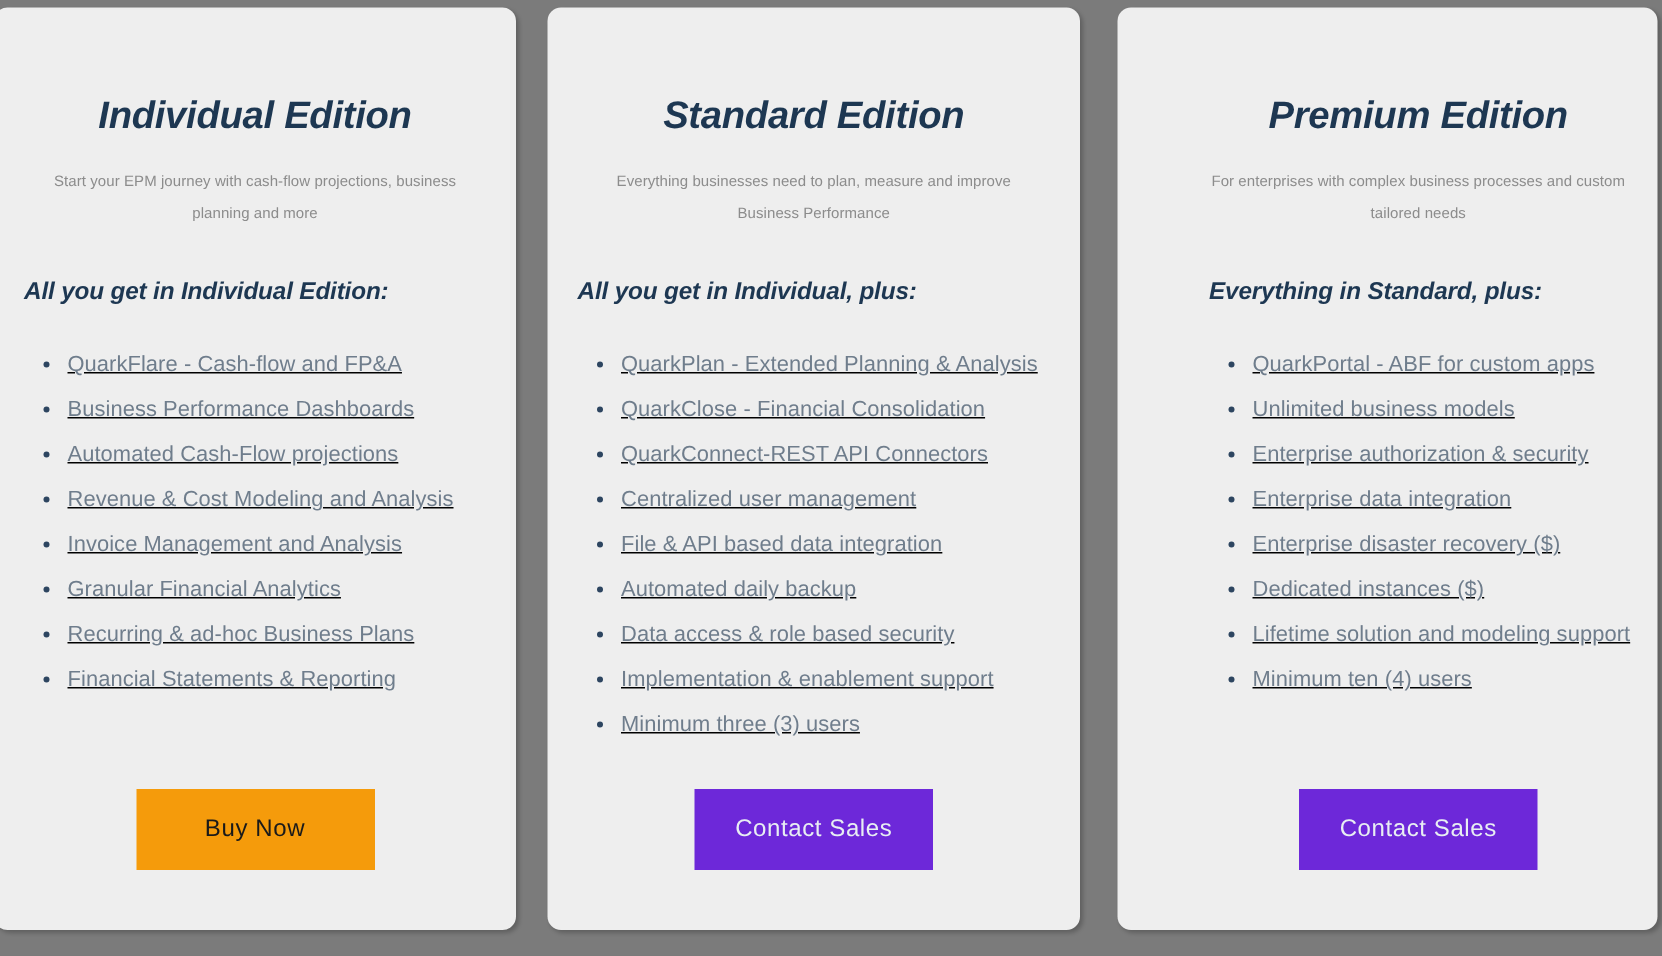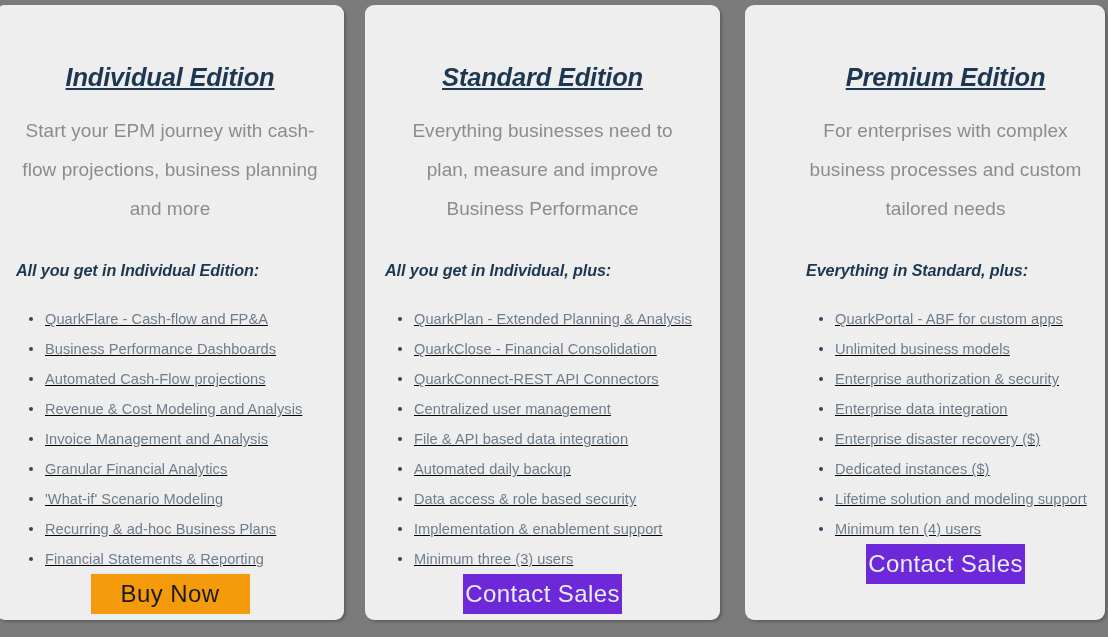--- a/index.html
+++ b/index.html
@@ -55,25 +55,24 @@
 
   .card-title {
     font-size: 25.5px;
     font-style: italic;
     font-weight: bold;
     color: #1d3752;
     letter-spacing: -0.2px;
     text-align: left;
     margin-top: 58px;
     line-height: 1.1;
-    text-decoration: underline;
   }
 
   .card-subtitle {
-    font-size: 19px;
+    font-size: 10px;
     color: #8c8c8c;
     text-align: center;
     line-height: 2.05;
     margin-top: 21px;
     max-width: 300px;
     letter-spacing: 0.05px;
   }
 
   .features-wrap {
     width: 100%;
@@ -123,22 +122,22 @@
     margin-bottom: 40px;
     display: flex;
     justify-content: center;
     width: 100%;
   }
 
   .cta-button {
     display: inline-flex;
     align-items: center;
     justify-content: center;
-    height: 40px;
-    font-size: 24px;
+    height: 54px;
+    font-size: 16px;
     letter-spacing: 0.4px;
     border: none;
     cursor: pointer;
     font-family: "Liberation Sans", sans-serif;
   }
 
   .cta-button--buy {
     width: 159px;
     background: #f59b0b;
     color: #1a1a1a;
@@ -160,21 +159,20 @@
     <p class="card-subtitle">Start your EPM journey with cash-flow projections, business planning and more</p>
     <div class="features-wrap">
       <div class="features-heading">All you get in Individual Edition:</div>
       <ul class="features-list">
         <li>QuarkFlare - Cash-flow and FP&amp;A</li>
         <li>Business Performance Dashboards</li>
         <li>Automated Cash-Flow projections</li>
         <li>Revenue &amp; Cost Modeling and Analysis</li>
         <li>Invoice Management and Analysis</li>
         <li>Granular Financial Analytics</li>
-        <li>'What-if' Scenario Modeling</li>
         <li>Recurring &amp; ad-hoc Business Plans</li>
         <li>Financial Statements &amp; Reporting</li>
       </ul>
     </div>
     <div class="cta-wrap">
       <button class="cta-button cta-button--buy">Buy Now</button>
     </div>
   </div>
 
   <div class="card card--standard">

